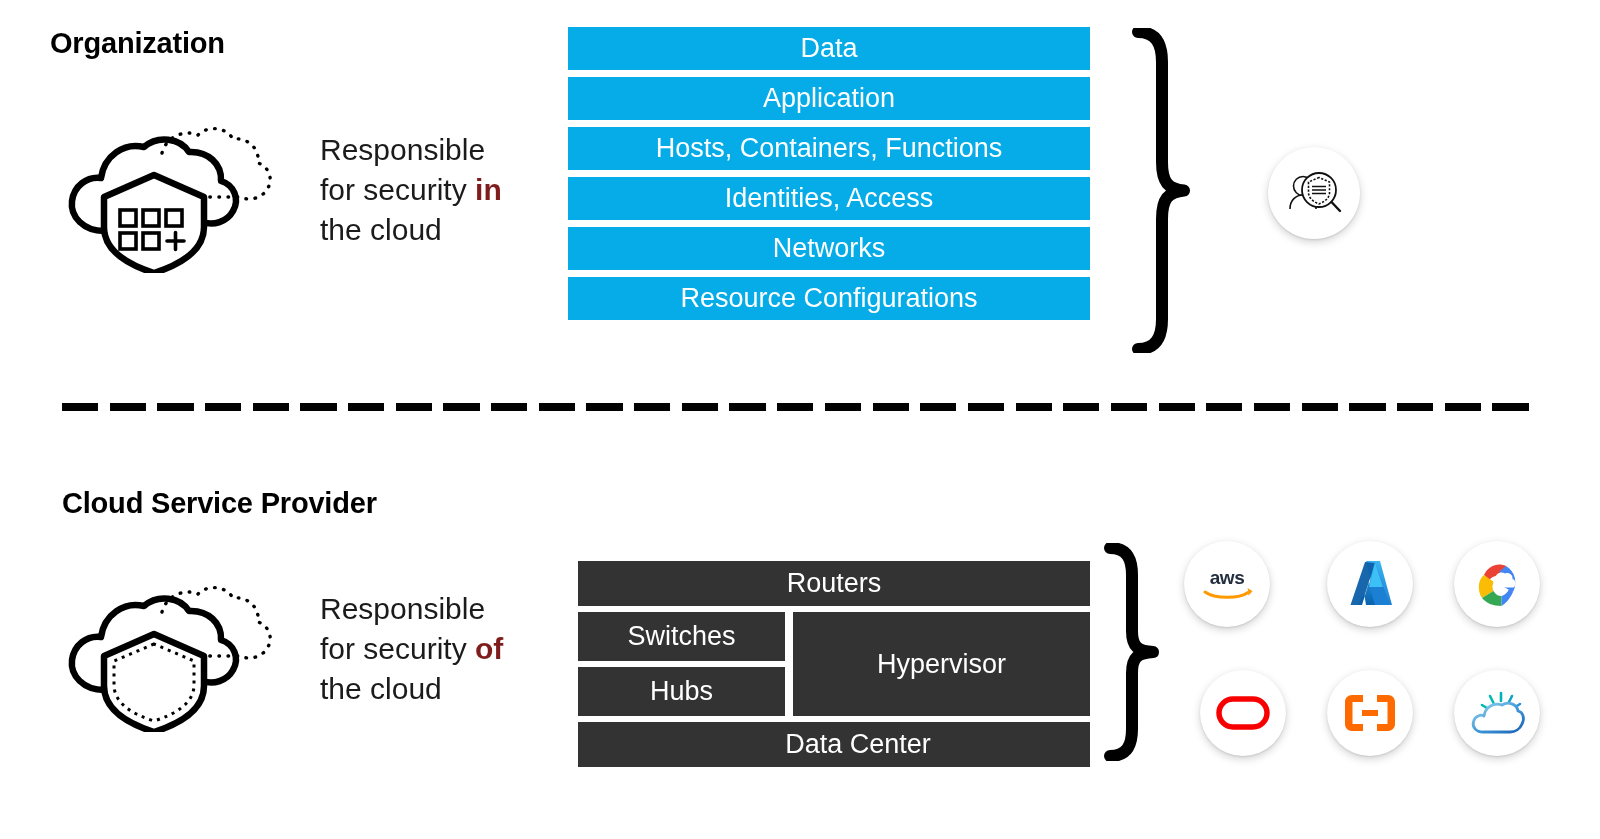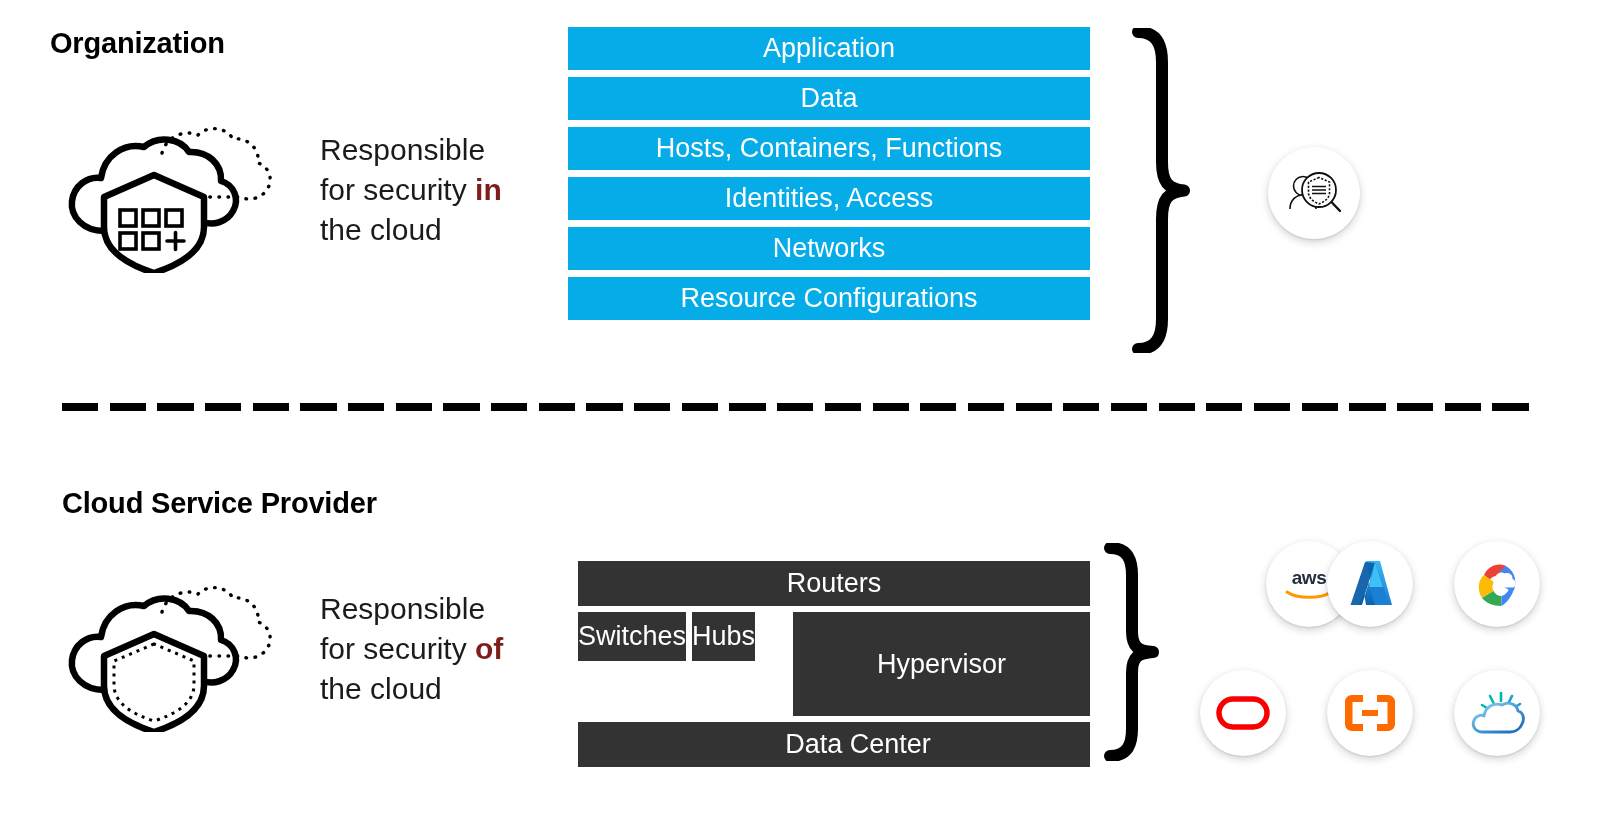--- a/index.html
+++ b/index.html
@@ -74,21 +74,21 @@
     font-size: 27px;
     text-align: center;
     white-space: nowrap;
     overflow: hidden;
     display: flex;
     align-items: center;
     justify-content: center;
   }
   #csp-routers { height: 45px; margin-bottom: 6px; }
   .mid-row { display: flex; gap: 8px; margin-bottom: 6px; height: 104px; }
-  .mid-left { display: flex; flex-direction: row; gap: 6px; width: 207px; }
+  .mid-left { display: flex; flex-direction: column; gap: 6px; width: 207px; }
   #csp-switches { height: 49px; }
   #csp-hubs { height: 49px; }
   #csp-hypervisor { flex: 1; }
   #csp-datacenter { height: 45px; padding-left: 48px; }
 
   
   .brace { position: absolute; }
   #org-brace { left: 1124px; top: 28px; }
   #csp-brace { left: 1096px; top: 543px; }
 
@@ -115,21 +115,21 @@
     border-radius: 50%;
     background: #ffffff;
     box-shadow: 0 3px 8px rgba(0,0,0,0.18), 0 1px 2px rgba(0,0,0,0.10);
     display: flex;
     align-items: center;
     justify-content: center;
     overflow: hidden;
   }
   #badge-audit { left: 1268px; top: 147px; width: 92px; height: 92px; }
 
-  #badge-aws     { left: 1266px; top: 541px; }
+  #badge-aws     { left: 1184px; top: 541px; }
   #badge-azure   { left: 1327px; top: 541px; }
   #badge-gcp     { left: 1454px; top: 541px; }
   #badge-oracle  { left: 1200px; top: 670px; }
   #badge-alibaba { left: 1327px; top: 670px; }
   #badge-ibm     { left: 1454px; top: 670px; }
 </style>
 </head>
 <body>
 
 <div id="canvas">
@@ -158,22 +158,22 @@
     </svg>
   </div>
 
   <div class="resp-text" id="org-resp">
     <span>Responsible</span><br>
     <span>for security </span><span class="accent">in</span><br>
     <span>the cloud</span>
   </div>
 
   <div class="stack" id="org-stack">
+    <div class="layer-bar">Data</div>
     <div class="layer-bar">Application</div>
-    <div class="layer-bar">Data</div>
     <div class="layer-bar">Hosts, Containers, Functions</div>
     <div class="layer-bar">Identities, Access</div>
     <div class="layer-bar">Networks</div>
     <div class="layer-bar">Resource Configurations</div>
   </div>
 
   <div class="brace" id="org-brace">
     <svg width="70" height="325" viewBox="0 0 70 325" xmlns="http://www.w3.org/2000/svg">
       <path d="M14 4 C32 4, 38 16, 38 34 L38 134 C38 154, 44 161, 60 162.5
                C44 164, 38 171, 38 191 L38 291 C38 309, 32 321, 14 321" fill="none" stroke="#000" stroke-width="12" stroke-linecap="round" stroke-linejoin="round"></path>

